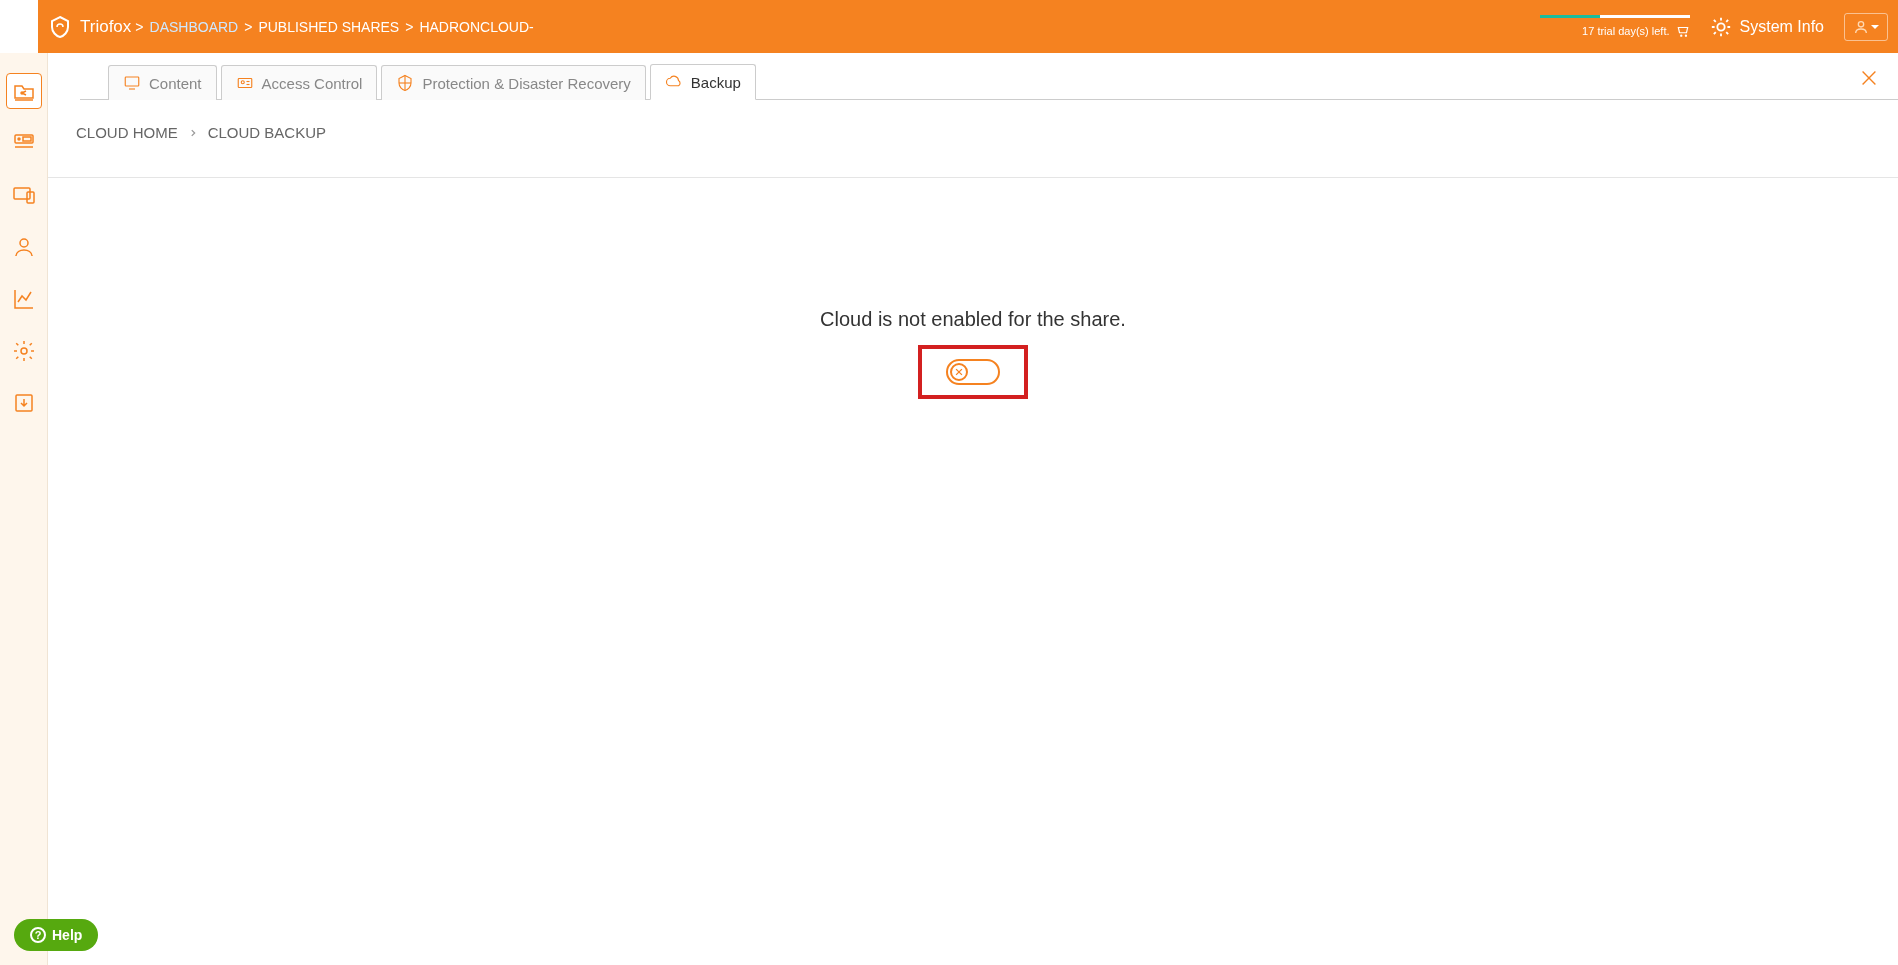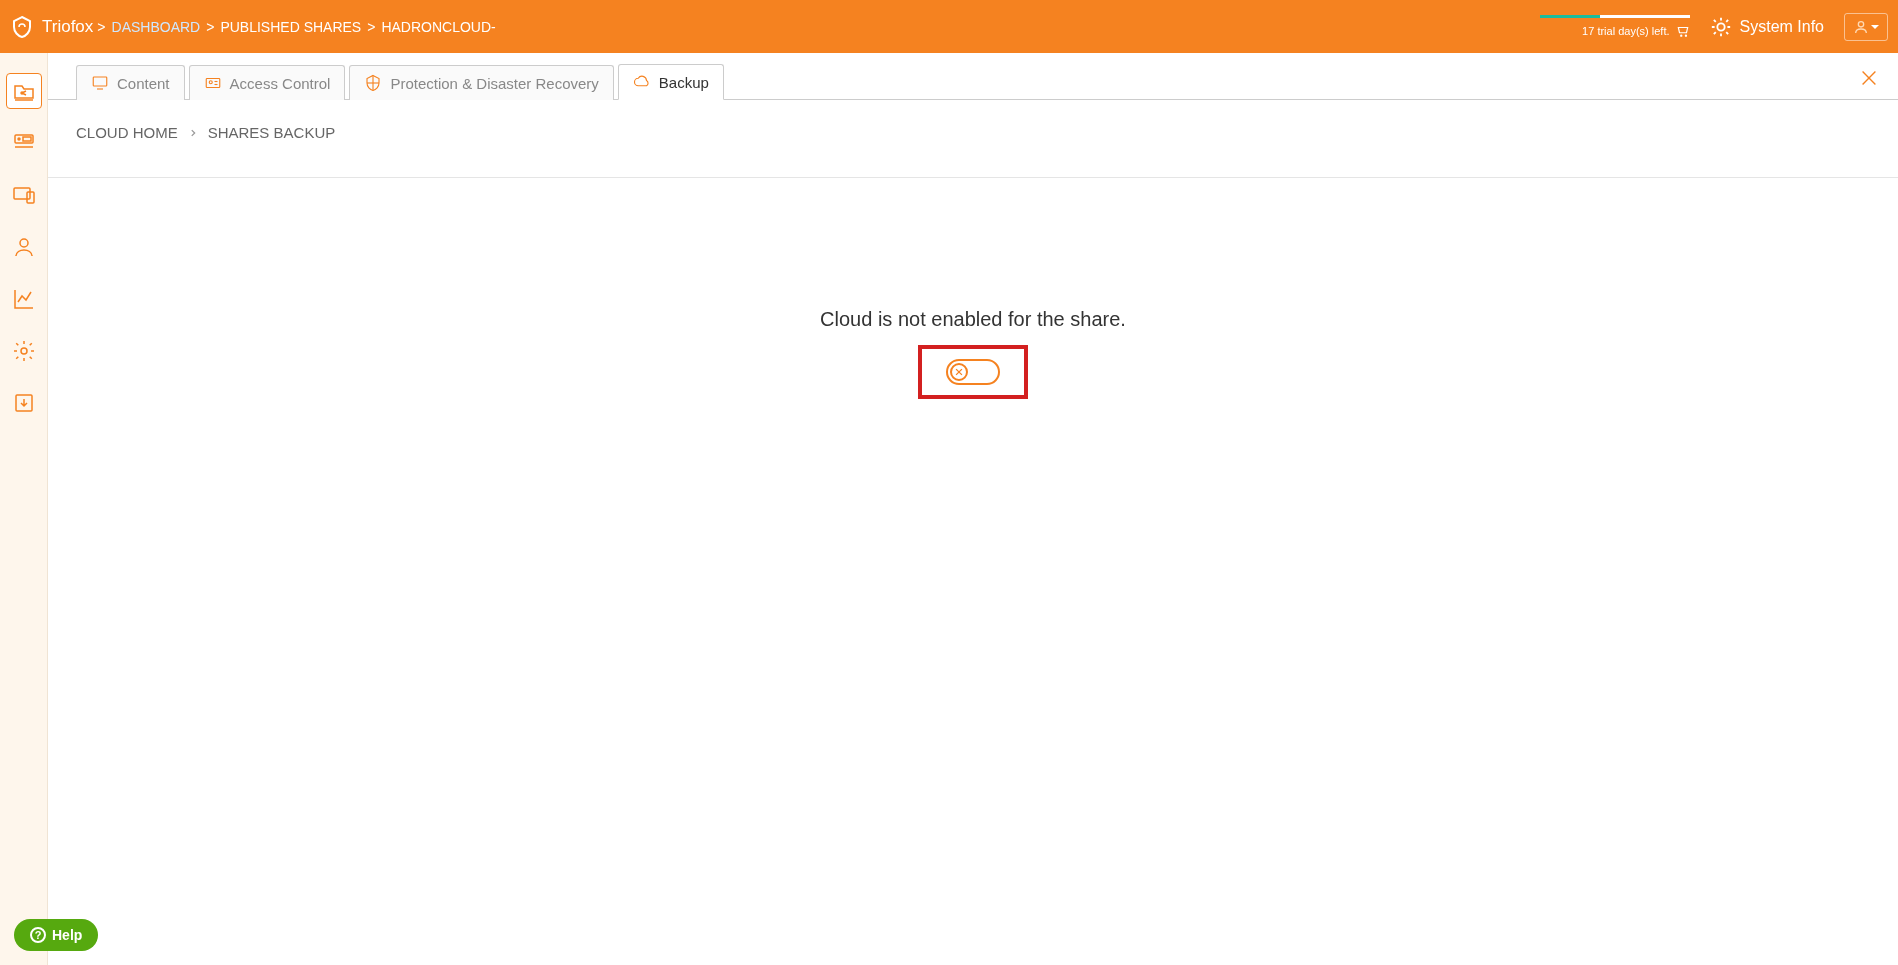--- a/index.html
+++ b/index.html
@@ -6,20 +6,21 @@
     body { font-family: Arial, sans-serif; background: #fff; }
     
     
     .header {
       background: #f58220;
       height: 53px;
       display: flex;
       align-items: center;
       padding: 0 10px;
       color: white;
+      margin-left: 38px;
     }
     .logo-area { display: flex; align-items: center; gap: 8px; }
     .logo-icon { width: 24px; height: 24px; }
     .brand { font-size: 17px; font-weight: 500; }
     .breadcrumb { display: flex; align-items: center; gap: 6px; font-size: 14px; margin-left: 4px; }
     .breadcrumb .sep { color: #fff; }
     .breadcrumb .crumb { color: #fff; font-weight: 400; }
     .breadcrumb .crumb.active { color: #cfe8ff; }
     
     .header-spacer { flex: 1; }
@@ -74,20 +75,21 @@
     
     .main { flex: 1; display: flex; flex-direction: column; background: #fff; position: relative; }
     
     
     .tabs-row {
       display: flex;
       align-items: flex-end;
       padding: 10px 0 0 28px;
       border-bottom: 1px solid #ccc;
       position: relative;
+      margin-left: 32px;
     }
     .tab {
       display: flex; align-items: center; gap: 8px;
       padding: 8px 14px;
       border: 1px solid #ccc;
       border-bottom: none;
       background: #fff;
       margin-right: 4px;
       color: #888;
       font-size: 15px;
@@ -314,21 +316,21 @@
         <line x1="5" y1="5" x2="19" y2="19"></line>
         <line x1="19" y1="5" x2="5" y2="19"></line>
       </svg>
     </div>
 
     <div class="sub-bc">
       <span class="item">CLOUD HOME</span>
       <svg class="chev" width="10" height="10" viewBox="0 0 24 24" fill="none" stroke="#999" stroke-width="3">
         <path d="M9 5l7 7-7 7"></path>
       </svg>
-      <span class="item">SHARES BACKUP</span>
+      <span class="item">CLOUD BACKUP</span>
     </div>
 
     <div class="content-area">
       <div class="message">Cloud is not enabled for the share.</div>
       <div class="highlight-box">
         <div class="toggle">
           <div class="toggle-knob">
             <svg class="toggle-x" viewBox="0 0 24 24" fill="none" stroke="#f58220" stroke-width="3">
               <line x1="5" y1="5" x2="19" y2="19"></line>
               <line x1="19" y1="5" x2="5" y2="19"></line>

